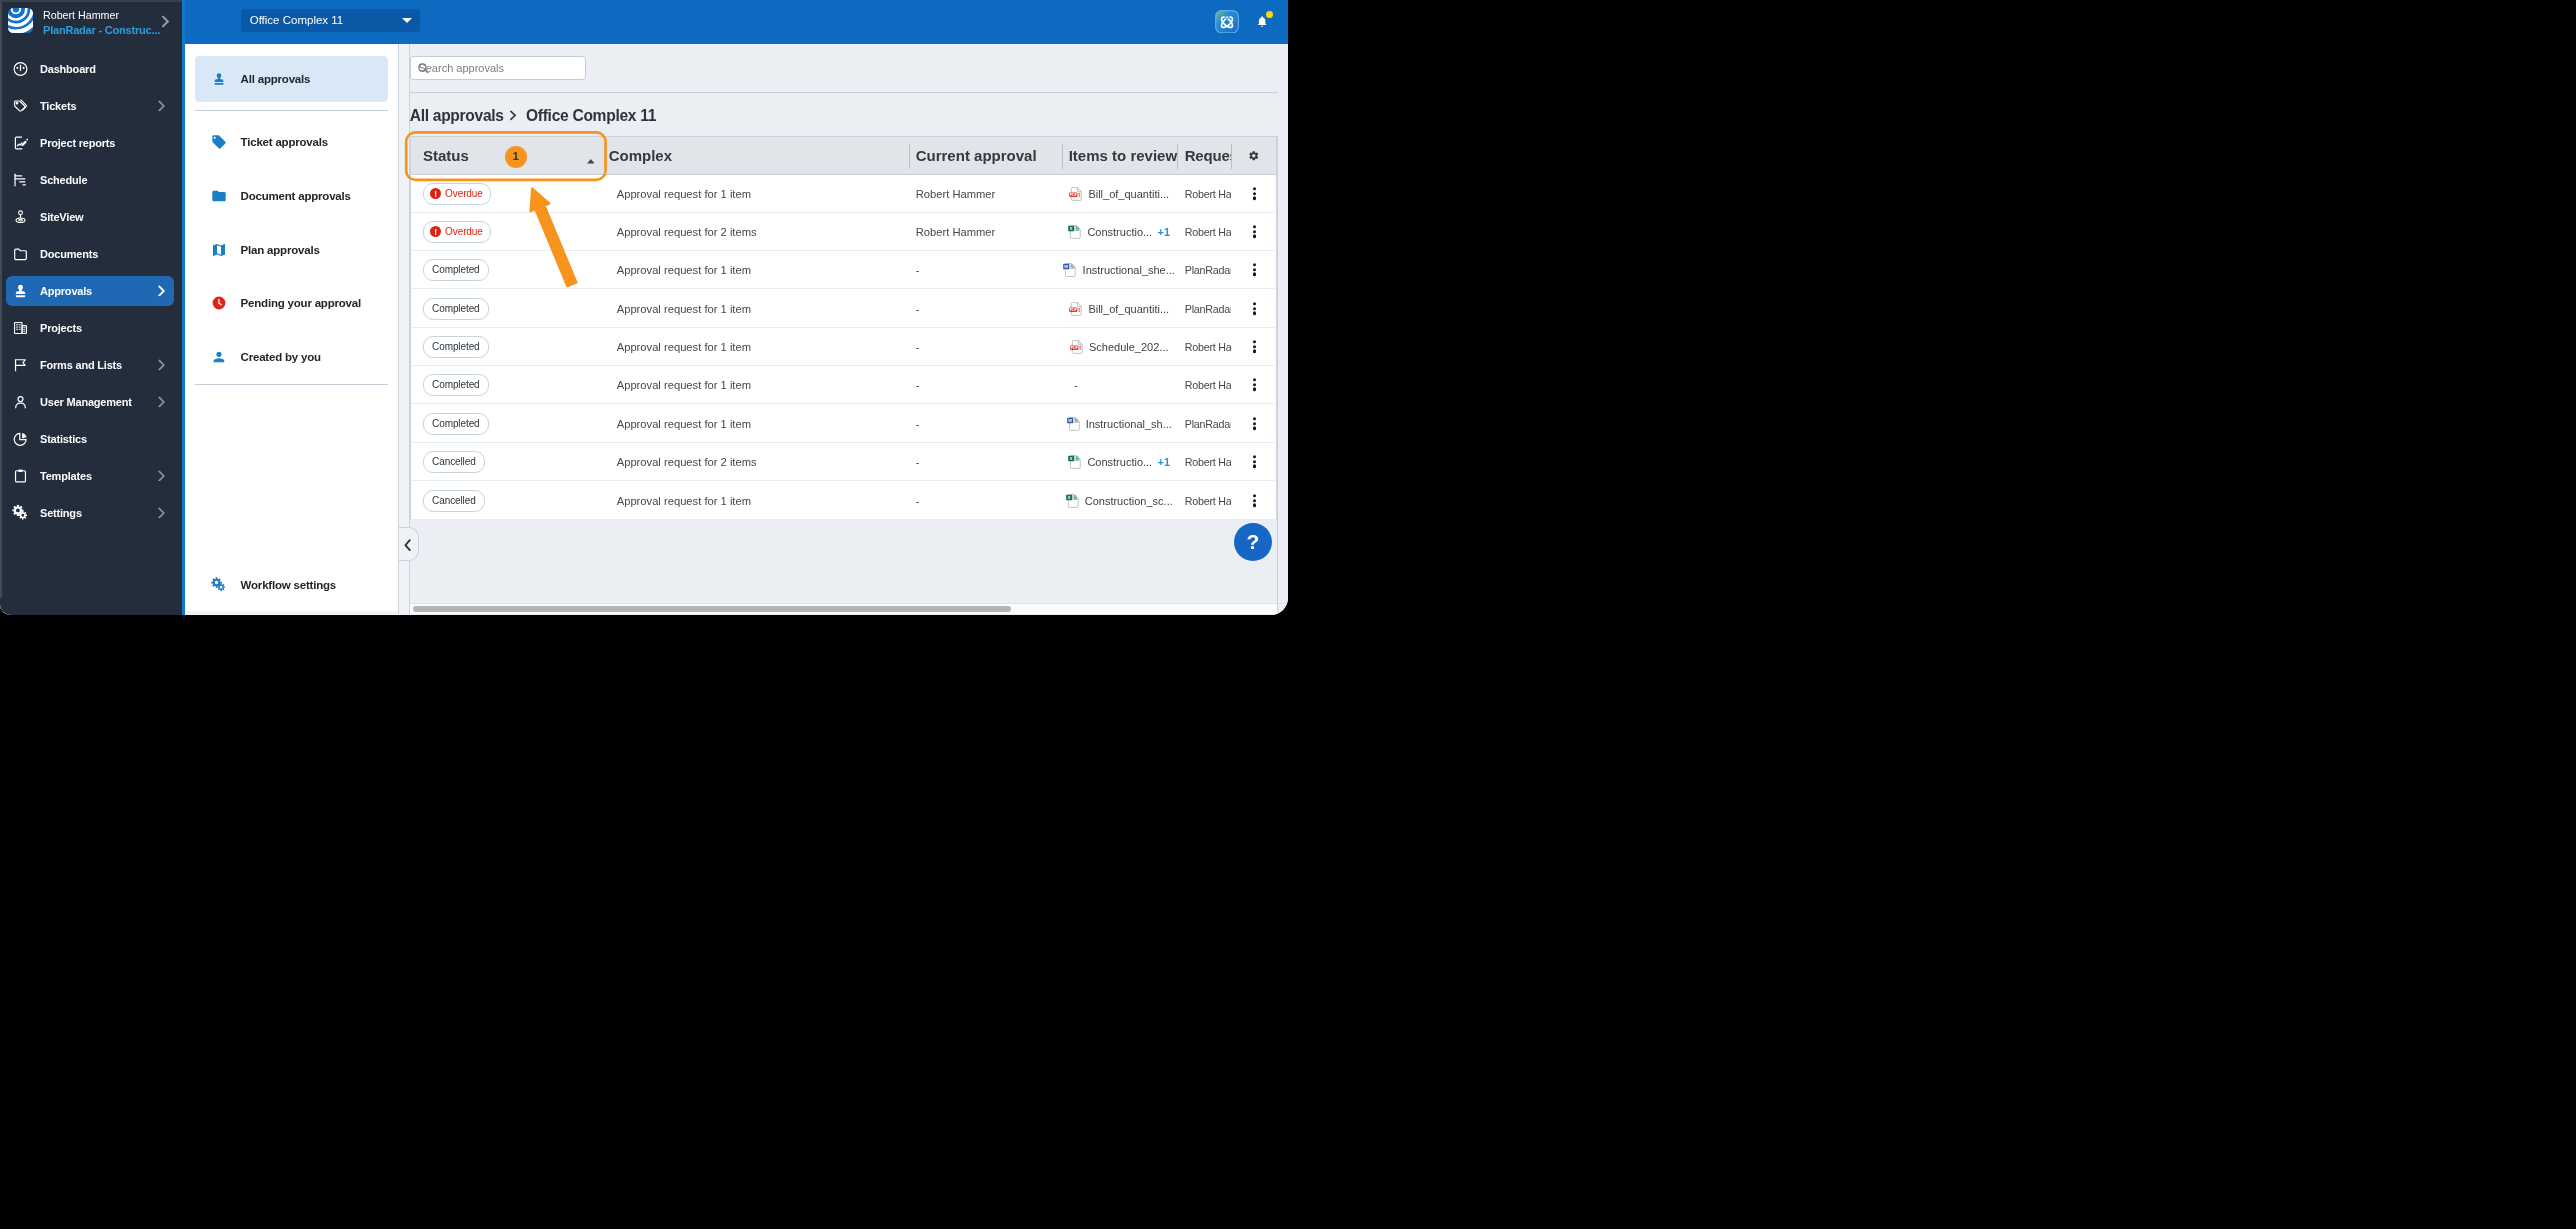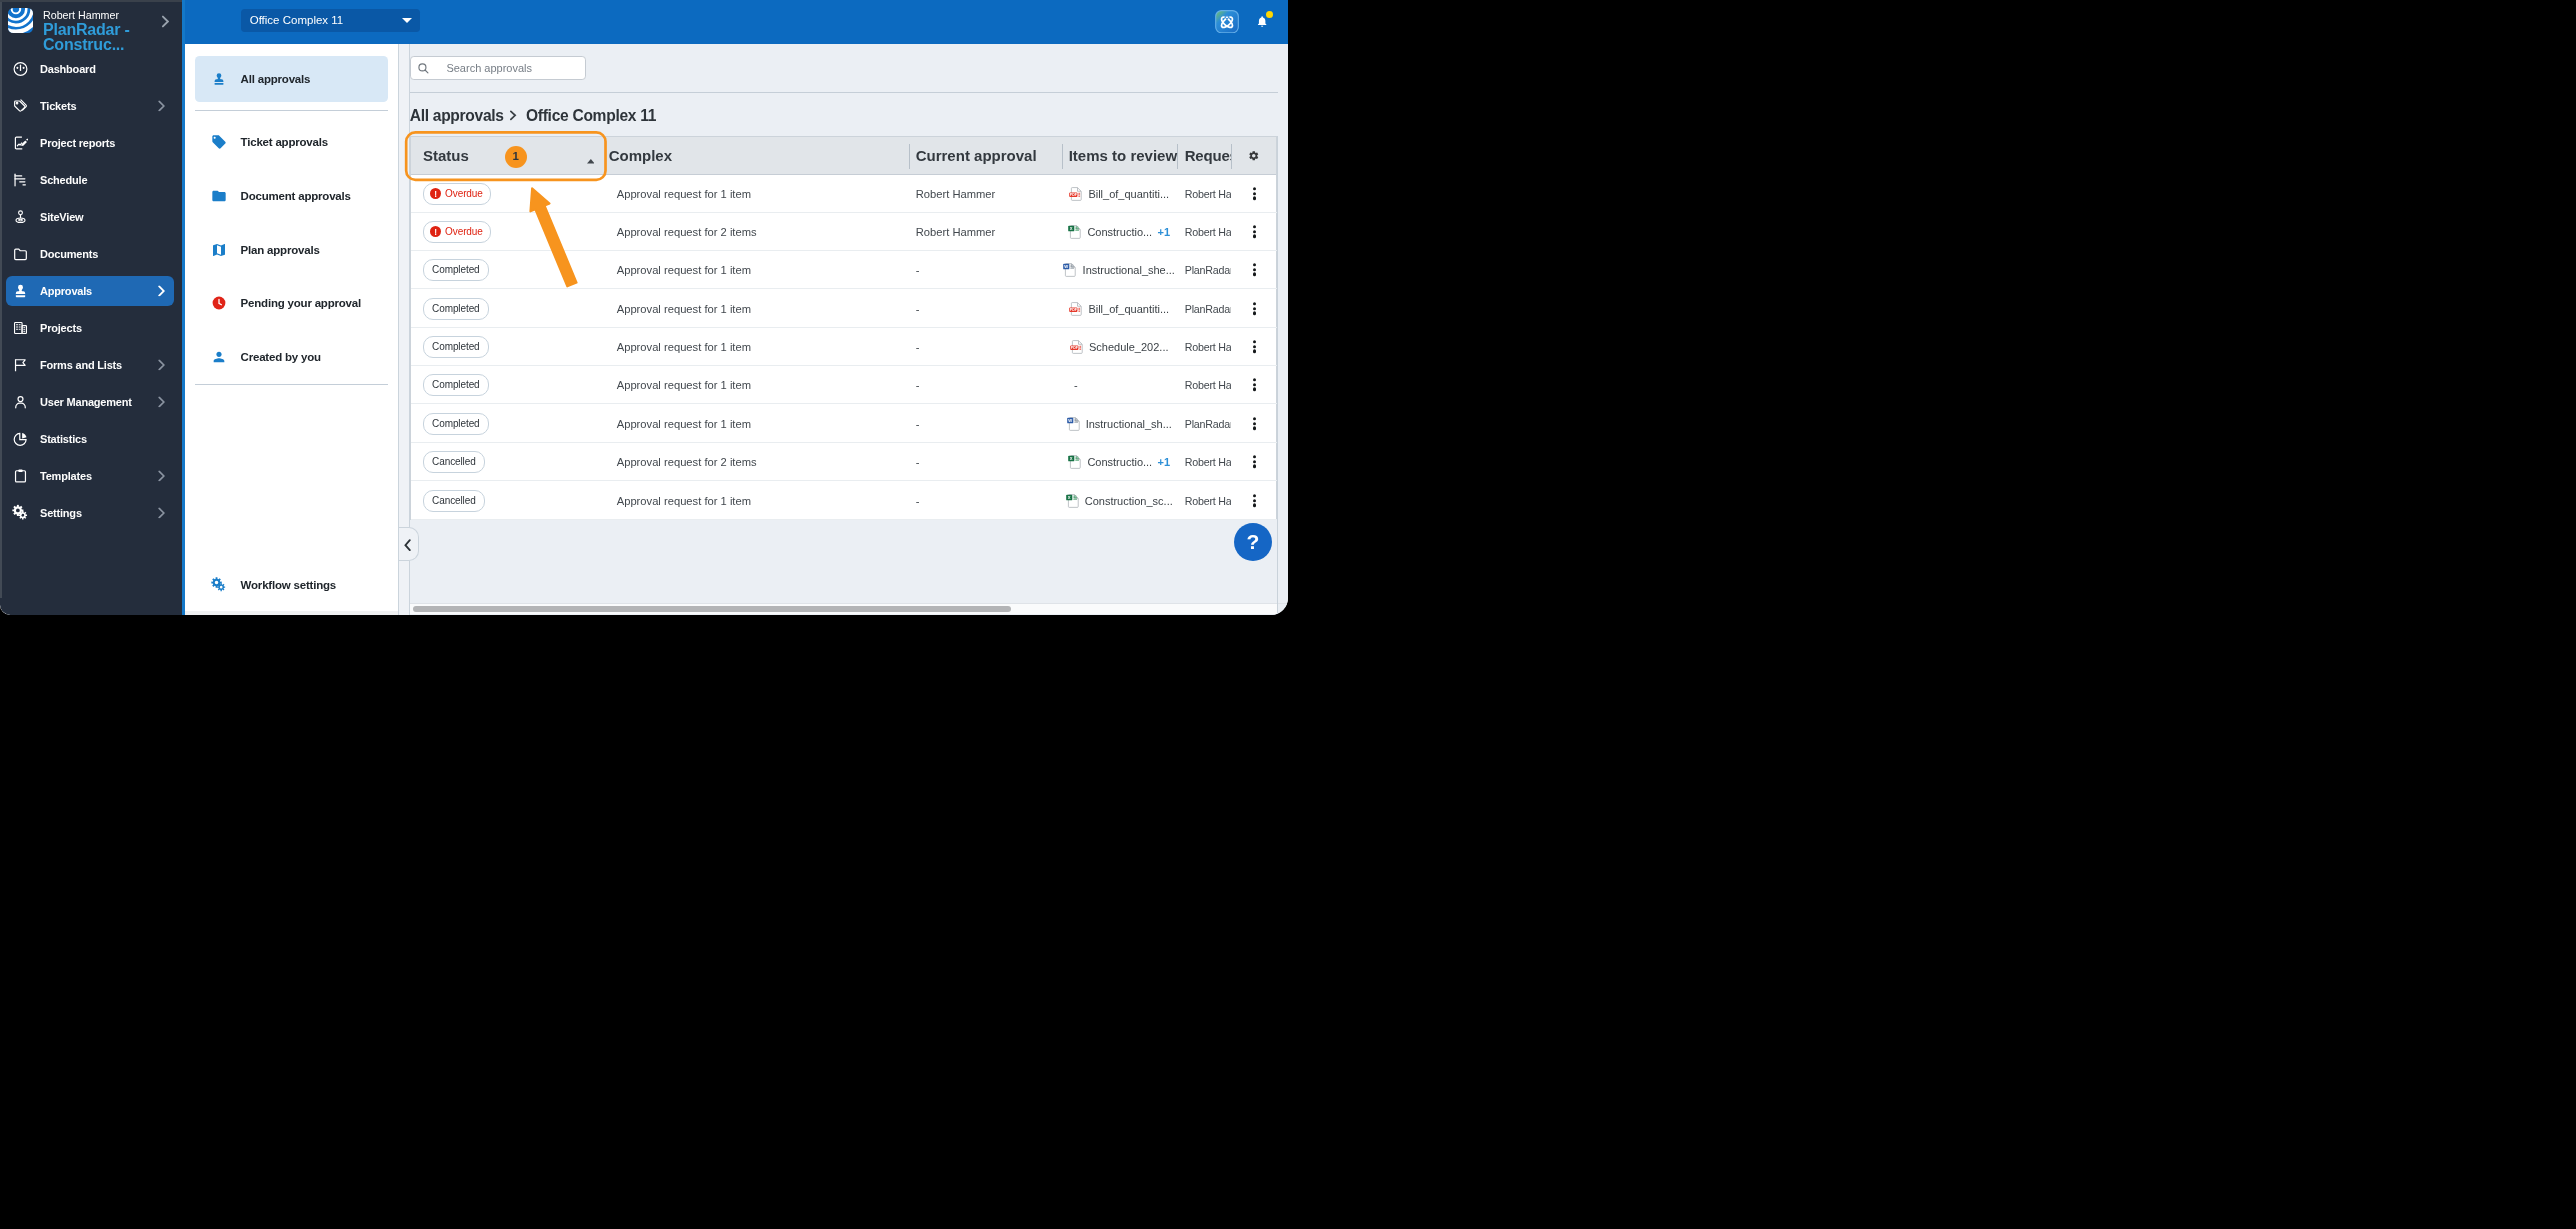--- a/index.html
+++ b/index.html
@@ -8,42 +8,42 @@
 .abs{position:absolute;}
 
 .topbar{position:absolute;left:182px;top:0;width:1106px;height:44px;background:#0c6ac0;}
 .tb-label{position:absolute;left:16px;top:0;height:44px;line-height:44px;color:#fff;font-weight:bold;font-size:12px;margin-top:31px;}
 .tb-dd{position:absolute;left:59px;top:9.4px;width:179px;height:22.5px;background:#0a58a6;border-radius:3.8px;color:#fff;font-size:11.5px;line-height:22.5px;padding-left:8.7px;box-sizing:border-box;}
 .tb-caret{position:absolute;right:7.7px;top:8.8px;width:0;height:0;border-left:5px solid transparent;border-right:5px solid transparent;border-top:5.4px solid #fff;}
 
 .sidebar{position:absolute;left:0;top:0;width:182px;height:615px;background:#242d3c;border-radius:0 0 0 10.7px;}
 .bluestrip{position:absolute;left:182px;top:0;width:2.7px;height:615px;background:#1478c8;}
 .sb-name{position:absolute;left:43px;top:8.4px;color:#fff;font-size:10.7px;line-height:15px;}
-.sb-org{position:absolute;left:43px;top:23.4px;color:#2f9cd9;font-weight:bold;font-size:16px;line-height:14.6px;letter-spacing:-0.2px;}
+.sb-org{position:absolute;left:43px;top:23.4px;color:#2f9cd9;font-weight:bold;font-size:11px;line-height:14.6px;letter-spacing:-0.2px;}
 .nav{position:absolute;left:0;top:50px;width:182px;}
 .nav-item{position:relative;height:37px;}
 .nav-item .ico{position:absolute;left:12.3px;top:50%;transform:translateY(-50%);width:17px;height:17px;}
 .nav-item .txt{position:absolute;left:40px;top:50%;transform:translateY(-50%);color:#fdfdfd;font-weight:bold;font-size:11px;letter-spacing:-0.2px;white-space:nowrap;}
 .nav-item .chev{position:absolute;right:17px;top:50%;transform:translateY(-50%);width:7px;height:11.5px;}
 .nav-active{position:absolute;left:6.1px;right:7.7px;top:3.5px;bottom:3.5px;background:#1f69b4;border-radius:6.1px;}
 .collapse-row{position:absolute;left:0;top:583px;width:182px;height:25px;margin-top:36px;}
 
 .panel2{position:absolute;left:185px;top:44px;width:213px;height:571px;background:#fff;}
 .p2-active{position:absolute;left:9.6px;top:12px;width:193px;height:46px;background:#d8e8f6;border-radius:4.6px;}
 .p2-item{position:absolute;left:9.6px;width:193px;height:37px;}
 .p2-item .ico{position:absolute;left:16.5px;top:50%;transform:translateY(-50%);width:16px;height:16px;}
 .p2-item .txt{position:absolute;left:46px;top:50%;transform:translateY(-50%);color:#20262c;font-weight:bold;font-size:11.5px;letter-spacing:-0.2px;white-space:nowrap;}
 .p2-div{position:absolute;left:9.6px;width:193px;height:0.8px;background:#c4ced8;}
 
 .divband{position:absolute;left:398px;top:44px;width:12px;height:571px;background:#eff2f6;border-left:0.8px solid #cbd4dc;border-right:0.8px solid #cbd4dc;box-sizing:border-box;}
 .divtab{position:absolute;left:399px;top:527px;width:19.6px;height:34px;background:#eff2f6;border:0.8px solid #cbd4dc;border-left:none;border-radius:0 10px 10px 0;box-sizing:border-box;z-index:5;}
 
 .main{position:absolute;left:410px;top:44px;width:878px;height:571px;background:#ebeff4;}
 .search{position:absolute;left:0.4px;top:11.7px;width:176px;height:24px;background:#fff;border:0.8px solid #c5cbd2;border-radius:3.8px;box-sizing:border-box;}
-.search .ph{position:absolute;left:35px;top:50%;transform:translateY(-50%);color:#777e86;font-size:11px;}
+.search .ph{position:absolute;left:7px;top:50%;transform:translateY(-50%);color:#777e86;font-size:11px;}
 .topline{position:absolute;left:-0.3px;top:48px;width:868px;height:0.8px;background:#c5ced7;}
 .crumbs{position:absolute;left:-0.3px;top:61px;height:21.5px;line-height:21.5px;color:#2e343a;font-weight:bold;font-size:15.6px;letter-spacing:-0.3px;white-space:nowrap;}
 
 .table{position:absolute;left:-0.3px;top:92px;width:867px;height:384px;background:#fff;border:0.8px solid #ccd3da;box-sizing:border-box;}
 .thead{position:absolute;left:0;top:0;width:100%;height:38px;background:#e1e5e9;border-bottom:0.8px solid #c6cdd5;box-sizing:border-box;}
 .th{position:absolute;top:0;height:38px;line-height:38px;font-weight:bold;font-size:15px;color:#33393f;white-space:nowrap;}
 .thsep{position:absolute;top:7px;width:0.8px;height:25px;background:#b7c0c9;}
 .row{position:absolute;left:0;width:866px;height:38px;border-bottom:0.8px solid #e9edf0;box-sizing:border-box;}
 .pill{position:absolute;left:12px;top:50%;transform:translateY(-50%);height:22px;border:0.8px solid #c7d3dd;border-radius:10px;display:flex;align-items:center;box-sizing:border-box;background:#fff;}
 .pill .ptxt{font-size:10px;color:#2e343a;padding:0 8.4px;letter-spacing:-0.1px;}

